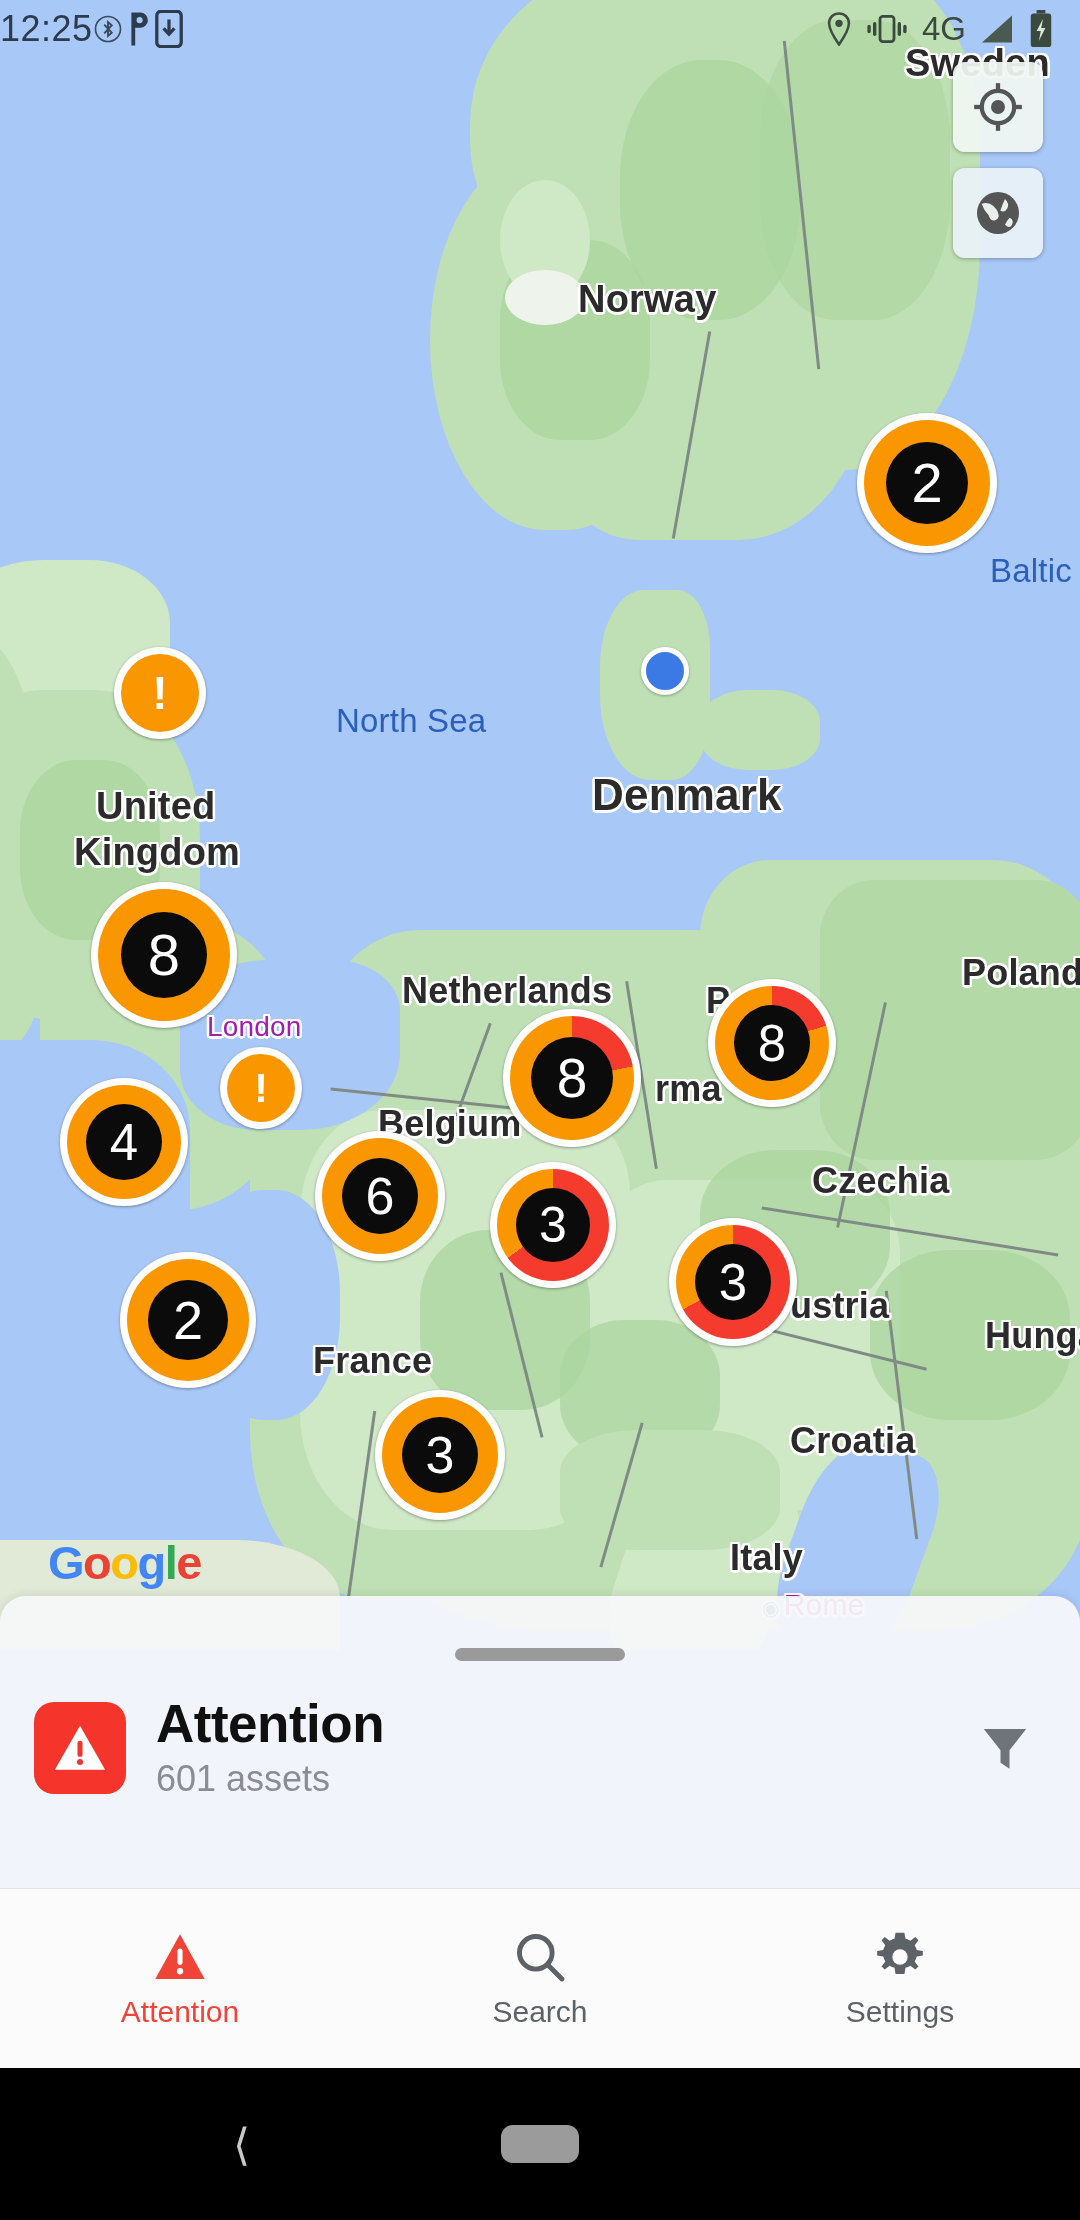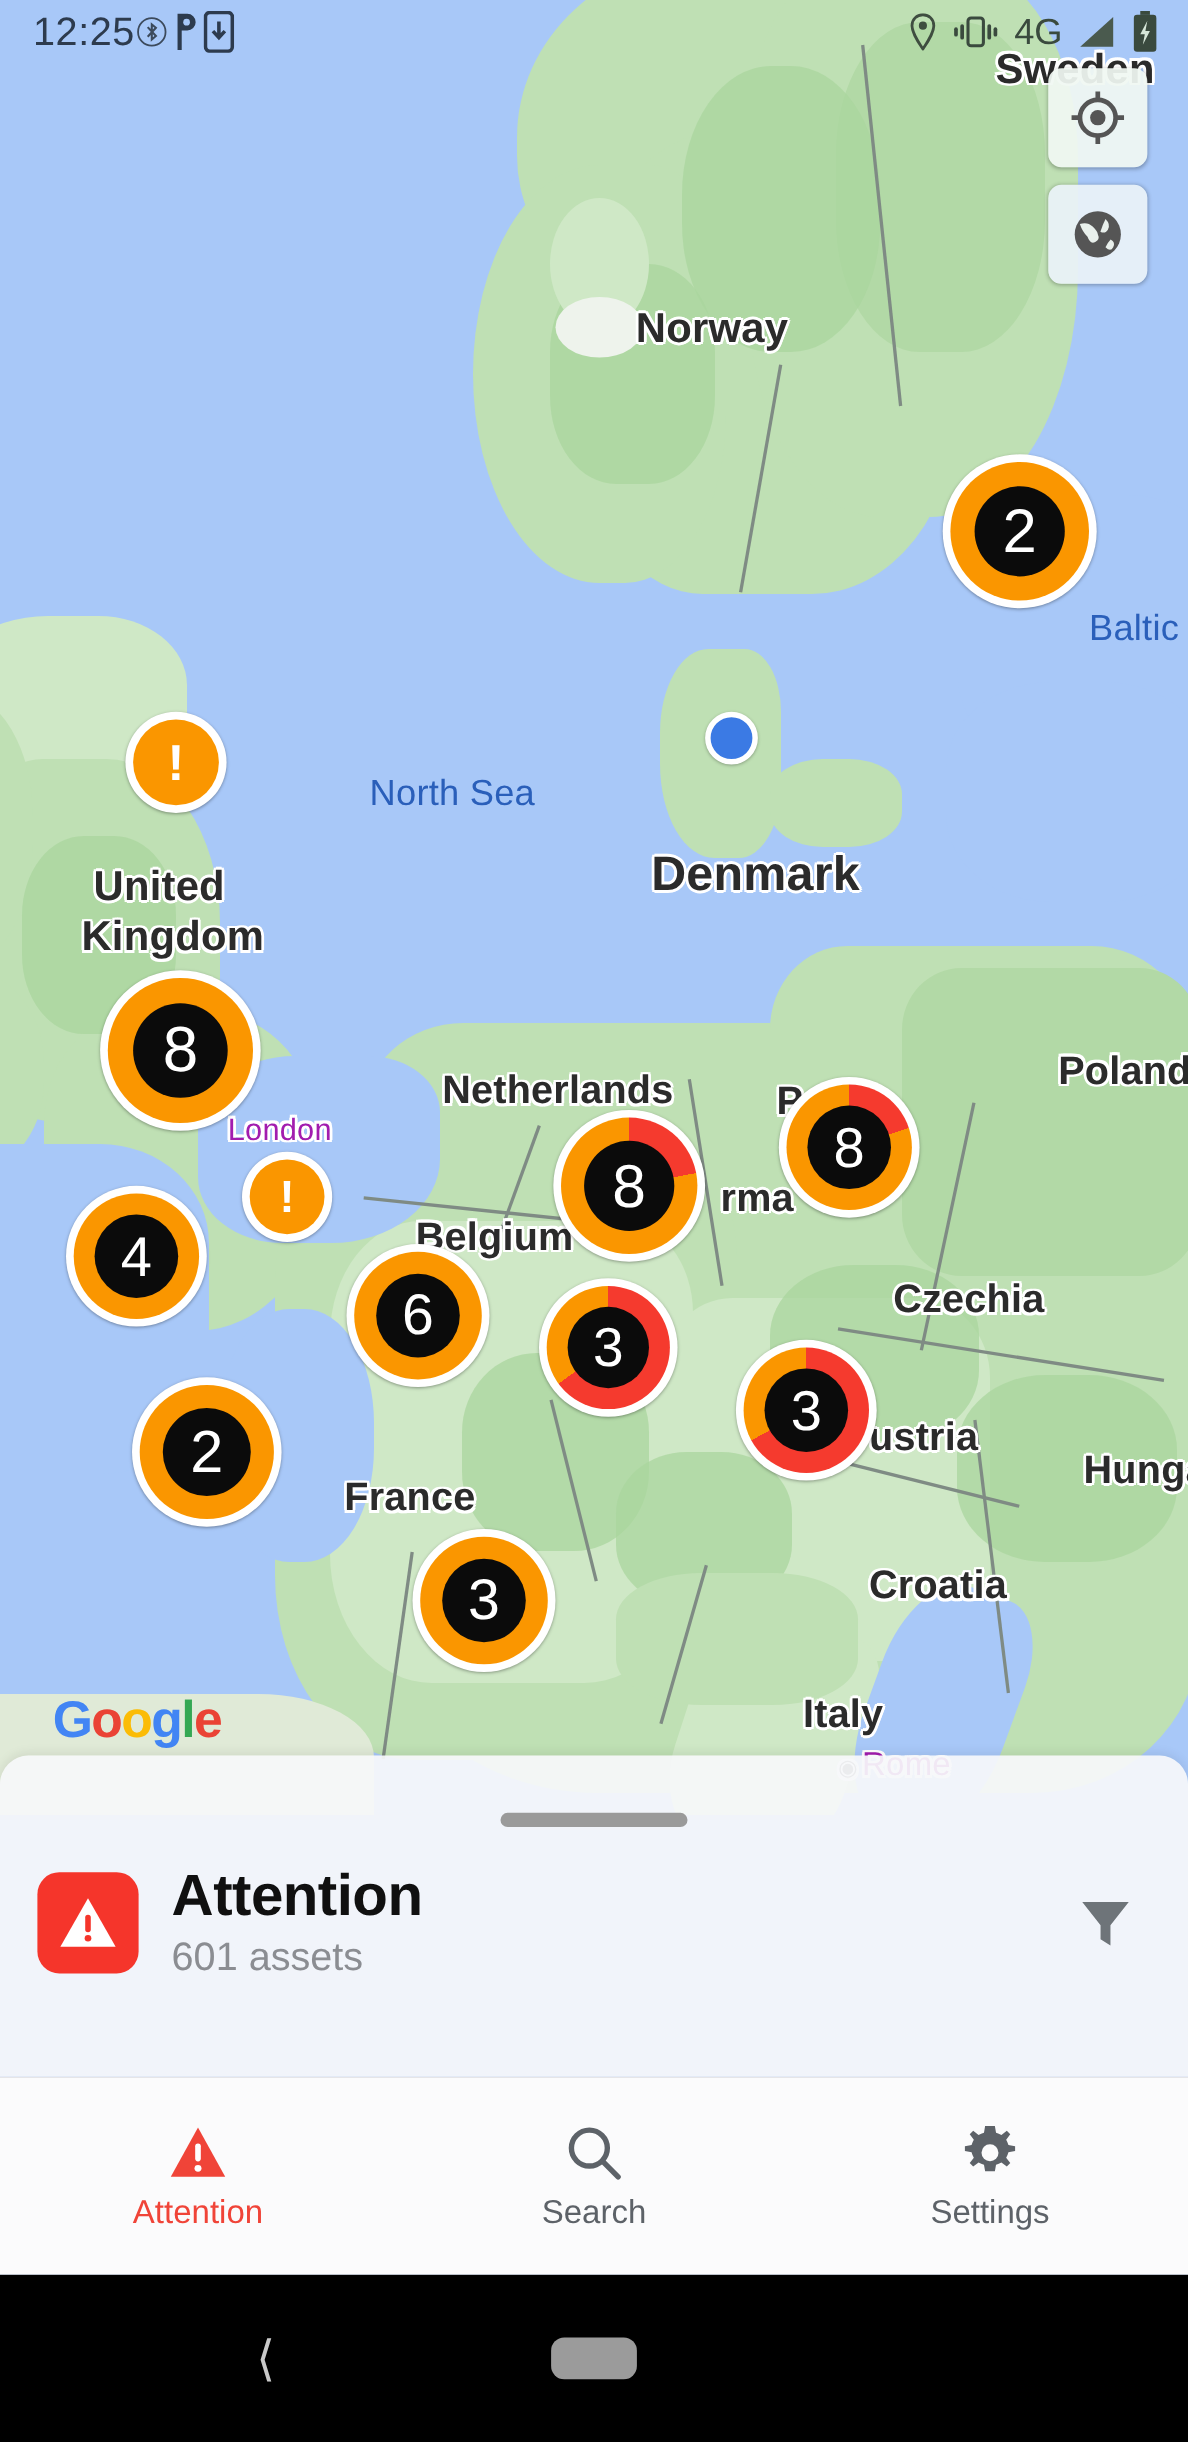--- a/index.html
+++ b/index.html
@@ -24,21 +24,21 @@
             text-shadow: -2px -2px 0 #fff, 2px -2px 0 #fff, -2px 2px 0 #fff, 2px 2px 0 #fff,
                           0 -2.5px 0 #fff, 0 2.5px 0 #fff, -2.5px 0 0 #fff, 2.5px 0 0 #fff;
             letter-spacing:.2px; }
   .mlabel.sea { color:#2a5fba; font-weight:normal; text-shadow:none; }
   .mlabel.city { font-weight:normal; color:#a21caf; font-size:26px; }
   .mlabel.city-dot::before { content:"◉"; font-size:20px; margin-right:4px; color:#555; }
 
   
   #statusbar { position:absolute; left:0; top:0; width:1080px; height:58px;
                display:flex; align-items:center; z-index:60; pointer-events:none; }
-  #sb-left { display:flex; align-items:center; padding-left:30px; }
+  #sb-left { display:flex; align-items:center; }
   #sb-right { margin-left:auto; display:flex; align-items:center; gap:14px; padding-right:26px; }
   #clock { font-size:36px; color:#2d3b4e; font-weight:400; letter-spacing:.5px; }
   .sbicon { display:inline-flex; align-items:center; justify-content:center; }
 
   
   .mapbtn { position:absolute; width:90px; height:90px; border-radius:12px;
             background:rgba(240,248,242,.93); box-shadow:0 1px 4px rgba(0,0,0,.3);
             display:flex; align-items:center; justify-content:center; z-index:40; }
   #btn-mylocation { right:37px; top:62px; }
   #btn-maptype { right:37px; top:168px; background:rgba(234,242,248,.93); }
@@ -168,21 +168,21 @@
     <div class="border" style="left:900px;top:1290px;width:3px;height:250px;transform:rotate(-7deg);"></div>
     <div class="border" style="left:700px;top:1340px;width:230px;height:3px;transform:rotate(14deg);"></div>
     <div class="border" style="left:620px;top:1420px;width:3px;height:150px;transform:rotate(16deg);"></div>
 
     <div id="label-layer">
         <div class="mlabel" style="left: 905px; top: 42px; font-size: 38px;">Sweden</div>
         <div class="mlabel" style="left: 578px; top: 278px; font-size: 38px;">Norway</div>
         <div class="mlabel sea" style="left: 990px; top: 552px; font-size: 33px;">Baltic S</div>
         <div class="mlabel sea" style="left: 336px; top: 702px; font-size: 33px;">North Sea</div>
         <div class="mlabel" style="left: 592px; top: 770px; font-size: 44px; text-align: right;">Denmark</div>
-        <div class="mlabel" style="left: 85px; top: 785px; font-size: 38px;">United</div>
+        <div class="mlabel" style="left: 96px; top: 785px; font-size: 38px;">United</div>
         <div class="mlabel" style="left: 74px; top: 831px; font-size: 38px;">Kingdom</div>
         <div class="mlabel" style="left: 962px; top: 952px; font-size: 36px;">Poland</div>
         <div class="mlabel" style="left: 402px; top: 970px; font-size: 36px;">Netherlands</div>
         <div class="mlabel city" style="left: 207px; top: 1011px; font-size: 28px;">London</div>
         <div class="mlabel" style="left: 706px; top: 980px; font-size: 36px;">P</div>
         <div class="mlabel" style="left: 655px; top: 1068px; font-size: 36px;">rma</div>
         <div class="mlabel" style="left: 378px; top: 1103px; font-size: 36px;">Belgium</div>
         <div class="mlabel" style="left: 812px; top: 1160px; font-size: 36px;">Czechia</div>
         <div class="mlabel" style="left: 790px; top: 1285px; font-size: 36px;">ustria</div>
         <div class="mlabel" style="left: 985px; top: 1315px; font-size: 36px;">Hunga</div>

